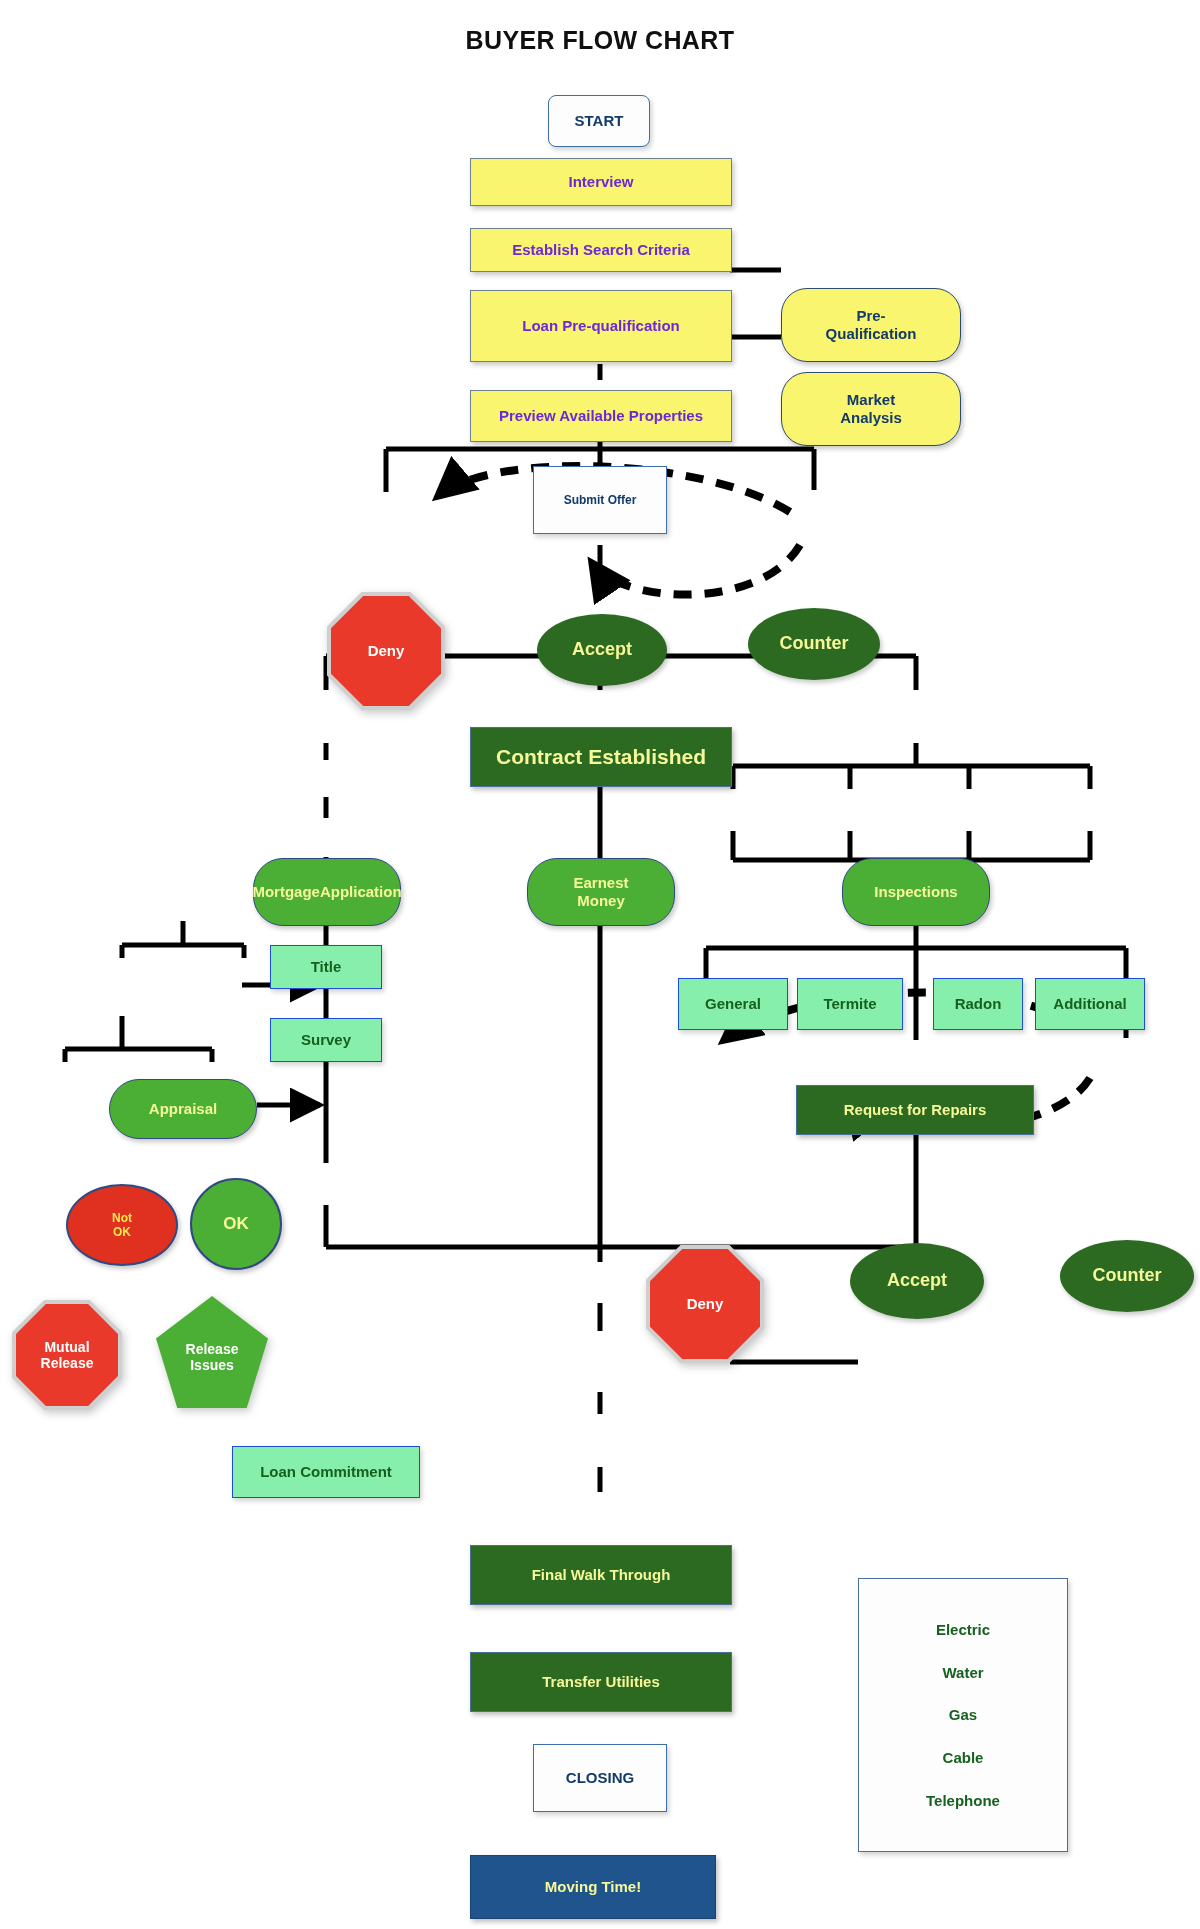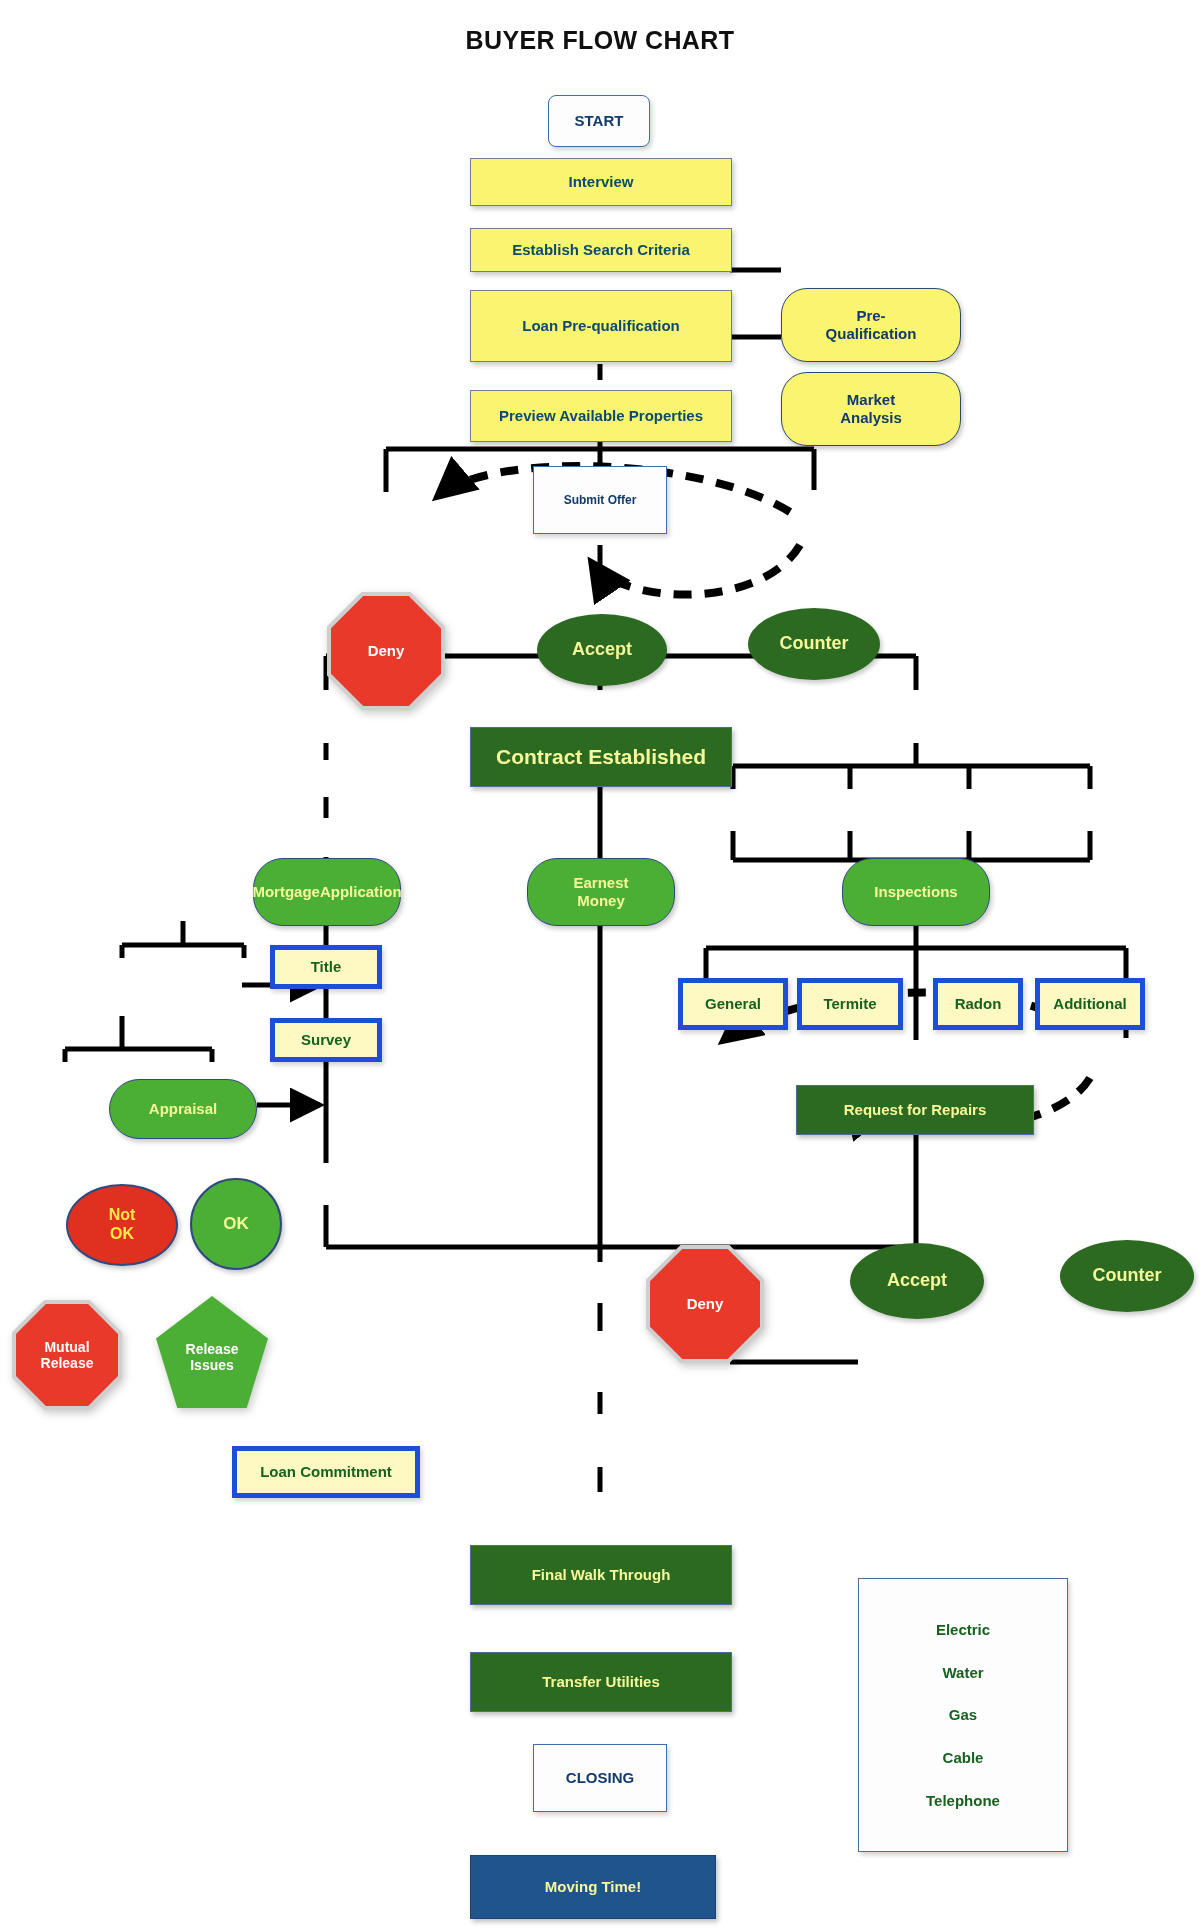--- a/index.html
+++ b/index.html
@@ -38,39 +38,39 @@
     font-weight: bold;
     letter-spacing: 0.4px;
     color: #101010;
     z-index: 6;
   }
 
   
   .rect-yellow {
     background: #f9f56e;
     border: 1px solid #6d7f93;
-    color: #0c4a6e;
+    color: #6d28d9;
     box-shadow: 2px 3px 5px rgba(0,0,0,0.22);
   }
   .round-yellow {
     background: #f9f56e;
     border: 1.5px solid #2f4a70;
     border-radius: 26px;
     color: #123a6b;
     box-shadow: 2px 3px 5px rgba(0,0,0,0.22);
   }
   .rect-white-blue {
     background: #fdfdfd;
     border: 1px solid #3f6ea8;
     color: #123a6b;
     box-shadow: 2px 3px 5px rgba(0,0,0,0.18);
   }
   .rect-white-green {
-    background: #fef9c3;
-    border: 5px solid #1d4ed8;
+    background: #86efac;
+    border: 1px solid #1d4ed8;
     color: #17611f;
     box-shadow: 2px 3px 5px rgba(0,0,0,0.18);
   }
   .rect-darkgreen {
     background: #2b6a20;
     border: 1px solid #4a6f9a;
     color: #f6f89a;
     box-shadow: 2px 3px 5px rgba(0,0,0,0.25);
   }
   .round-green {
@@ -340,21 +340,21 @@
   </div>
 
   <div class="node round-green" style="left:842px; top:858px; width:148px; height:68px; font-size:15px;">Inspections</div>
 
   <div class="node rect-white-green" style="left:270px; top:945px; width:112px; height:44px; font-size:15px;">Title</div>
 
   <div class="node rect-white-green" style="left:270px; top:1018px; width:112px; height:44px; font-size:15px;">Survey</div>
 
   <div class="node round-green" style="left:109px; top:1079px; width:148px; height:60px; font-size:15px;">Appraisal</div>
 
-  <div class="node ellipse-red" style="left:66px; top:1184px; width:112px; height:82px; font-size:16px; flex-direction:column;text-align:right;">
+  <div class="node ellipse-red" style="left:66px; top:1184px; width:112px; height:82px; font-size:12px; flex-direction:column;text-align:right;">
     <span>Not</span>
     <span>OK</span>
   </div>
 
   <div class="node ellipse-green" style="left:190px; top:1178px; width:92px; height:92px; font-size:17px;">OK</div>
 
   <div class="octagon-wrap" style="left:12px; top:1300px; width:110px; height:110px;">
     <div class="octagon-outer"></div>
     <div class="octagon-mid"></div>
     <div class="octagon-label" style="font-size:14px; flex-direction:column;">

